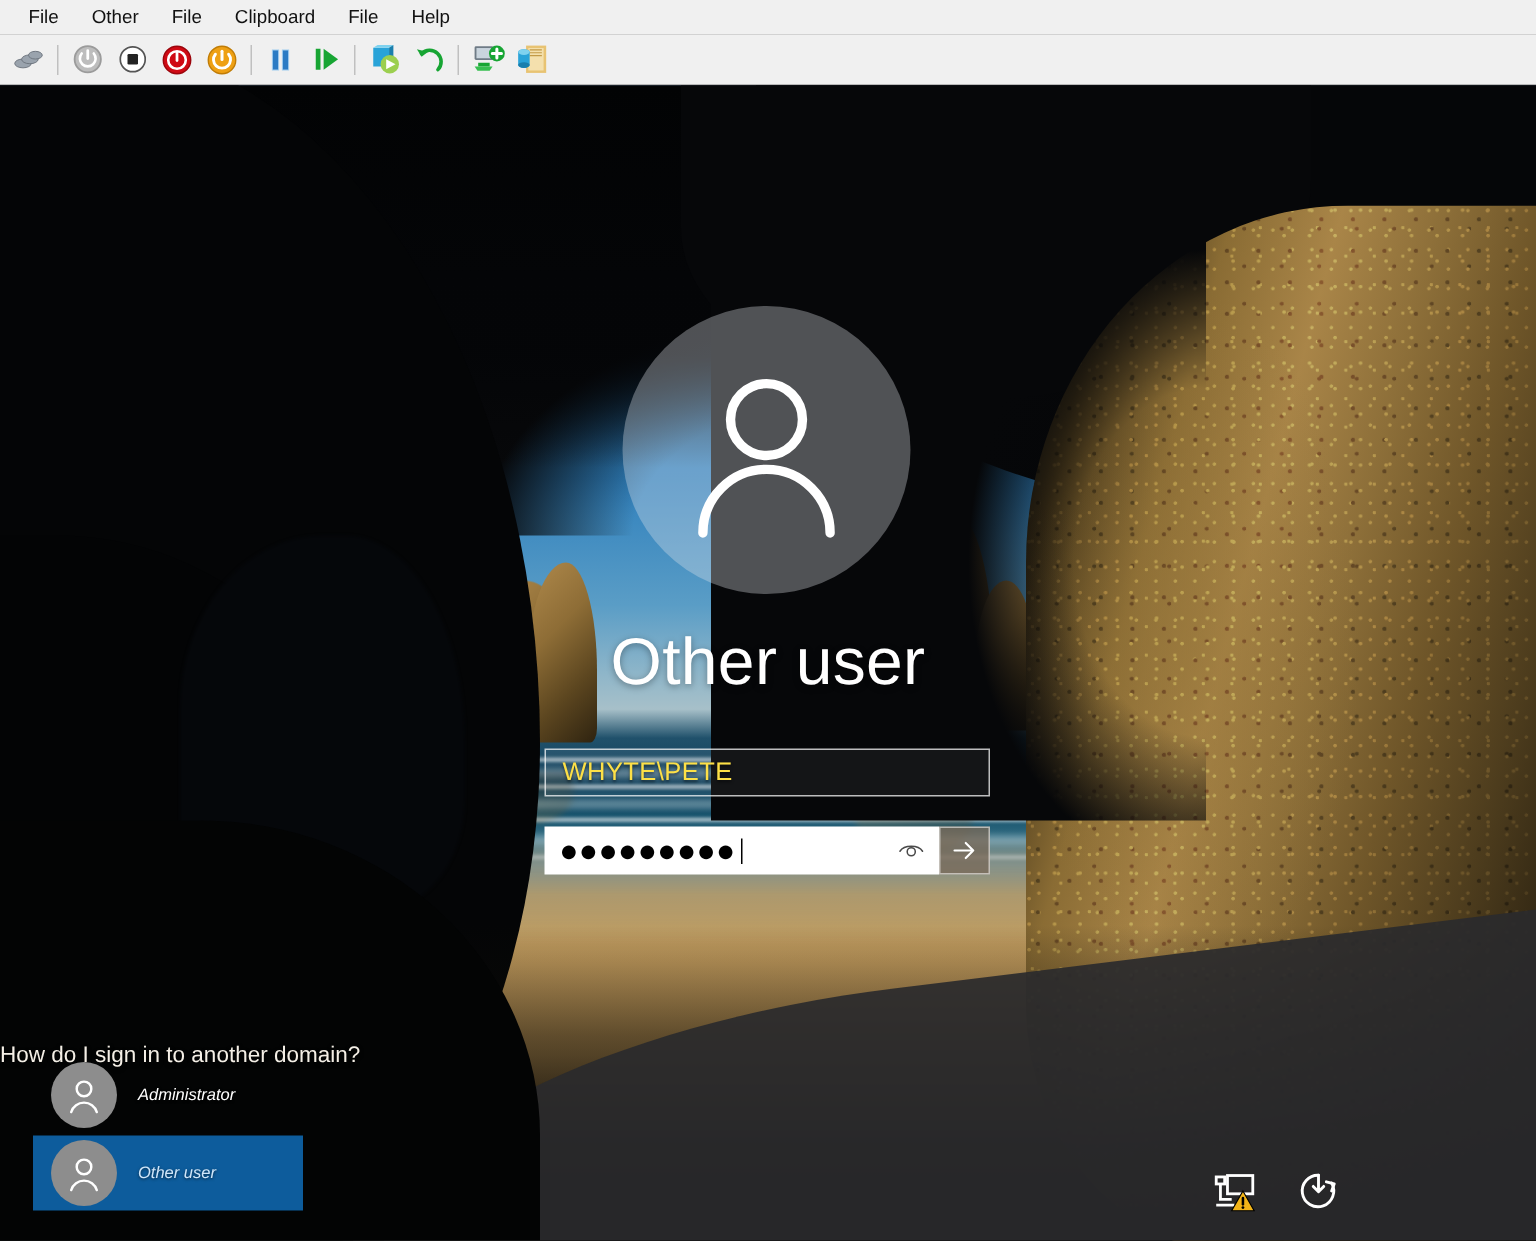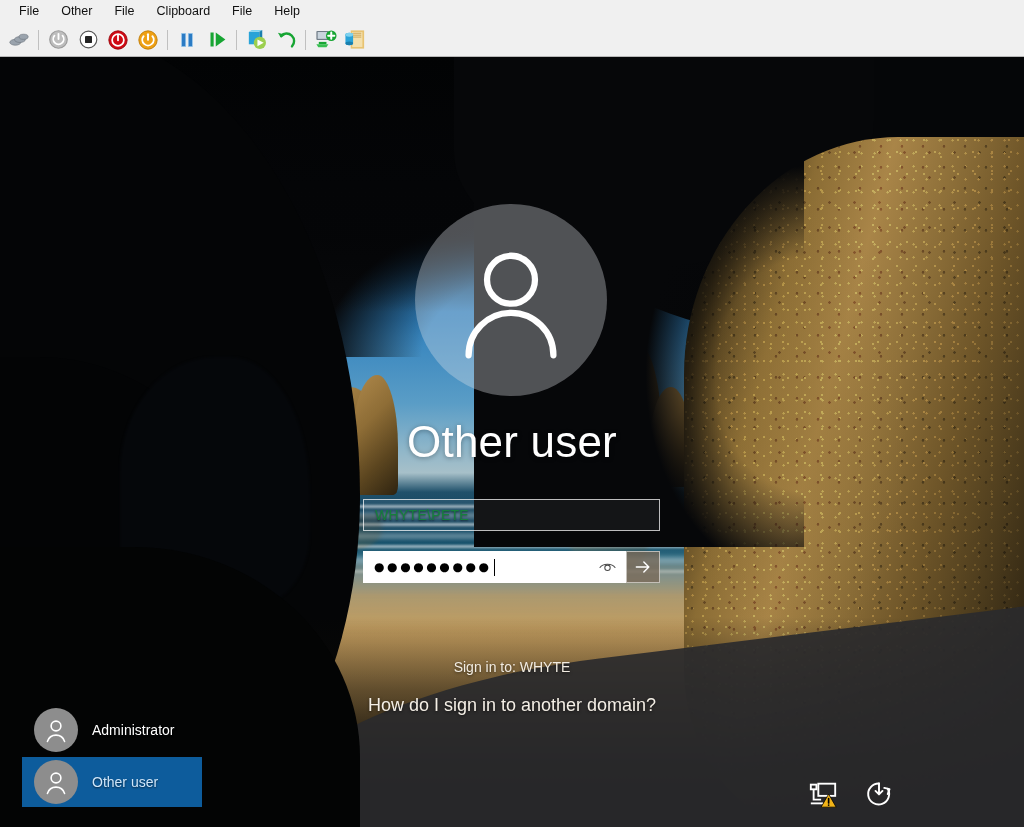--- a/index.html
+++ b/index.html
@@ -194,21 +194,21 @@
     letter-spacing:.2px; text-shadow:0 1px 5px rgba(0,0,0,.35);
   }
 
   .user-field{
     position:absolute; left:363px; top:442px; width:297px; height:32px;
     background:rgba(255,255,255,.06);
     border:1px solid rgba(255,255,255,.72);
     display:flex; align-items:center; padding:0 11px;
   }
   .user-field span{
-    color:#15803d; font-size:14px; letter-spacing:.3px;
+    color:#fde047; font-size:17px; letter-spacing:.3px;
     text-shadow:0 1px 2px rgba(0,0,0,.5);
   }
 
   .pw-row{
     position:absolute; left:363px; top:494px; width:297px; height:32px;
     display:flex;
   }
   .pw-field{
     flex:1; background:#fff; display:flex; align-items:center;
     padding:0 4px 0 11px; position:relative;
@@ -228,40 +228,40 @@
     width:34px; height:32px; background:rgba(120,105,88,.78);
     border:1px solid rgba(255,255,255,.55);
     display:flex; align-items:center; justify-content:center; cursor:default;
   }
 
   .signin-to{
     position:absolute; left:0; top:602px; width:1024px; text-align:center;
     color:#f2ece2; font-size:14px; text-shadow:0 1px 3px rgba(0,0,0,.55);
   }
   .domain-link{
-    position:absolute; left:0; top:638px; width:1024px; text-align:center;
-    color:#f4efe6; font-size:18px; text-shadow:0 1px 3px rgba(0,0,0,.55);
+    position:absolute; left:0; top:638px; width:1024px; 
+    color:#f4efe6; font-size:15px; text-shadow:0 1px 3px rgba(0,0,0,.55);
     cursor:default;
   }
 
   
   .user-list{ position:absolute; left:22px; bottom:18px; width:180px; }
   .user-tile{
     display:flex; align-items:center; height:50px; padding-left:12px;
     margin-bottom:2px; cursor:default;
   }
   .user-tile.selected{ background:#0d5c9c; width:180px; }
   .tile-av{
     width:44px; height:44px; border-radius:50%; background:#8d8d8d;
     display:flex; align-items:center; justify-content:center; flex:0 0 44px;
   }
   .tile-av svg{ width:26px; height:26px; }
   .tile-label{
-    margin-left:14px; font-size:14px; color:#fff;
-    text-shadow:0 1px 2px rgba(0,0,0,.6); white-space:nowrap;
+    margin-left:14px; font-size:11px; color:#fff;
+    text-shadow:0 1px 2px rgba(0,0,0,.6); white-space:nowrap;font-style:italic;
   }
   .user-tile.selected .tile-label{ color:#cfe6fa; }
 
   
   .br-icons{
     position:absolute; right:24px; bottom:16px;
     display:flex; align-items:center; gap:22px;
   }
   .br-ico{ width:34px; height:34px; display:flex; align-items:center;
            justify-content:center; cursor:default; position:relative; }
@@ -452,21 +452,20 @@
             </svg>
           </span>
         </div>
         <div class="submit-btn">
           <svg viewBox="0 0 24 24" width="20" height="20">
             <path d="M4 12 H19 M13 6 L19 12 L13 18" fill="none" stroke="#fff" stroke-width="1.7" stroke-linecap="round" stroke-linejoin="round"></path>
           </svg>
         </div>
       </div>
 
-      <div class="signin-to">Sign in to: WHYTE</div>
       <div class="domain-link">How do I sign in to another domain?</div>
 
       <div class="user-list">
         <div class="user-tile">
           <span class="tile-av">
             <svg viewBox="0 0 64 64">
               <circle cx="32" cy="22" r="12" fill="none" stroke="#fff" stroke-width="4"></circle>
               <path d="M11 60 A22 22 0 0 1 53 60" fill="none" stroke="#fff" stroke-width="4" stroke-linecap="round"></path>
             </svg>
           </span>

